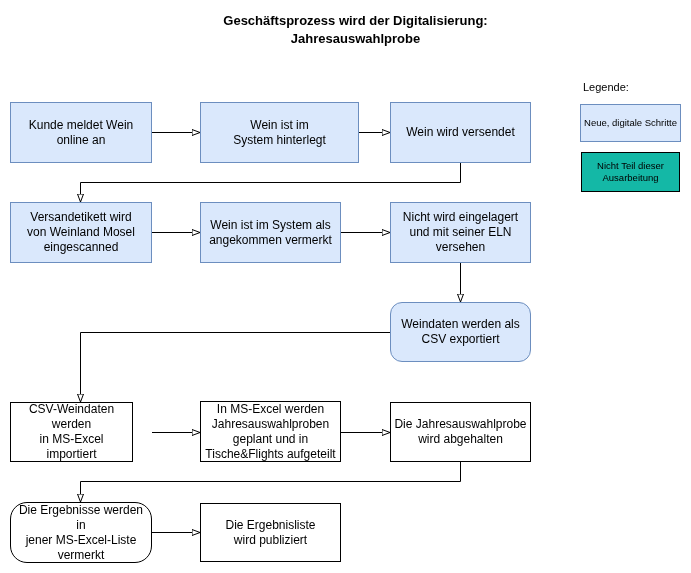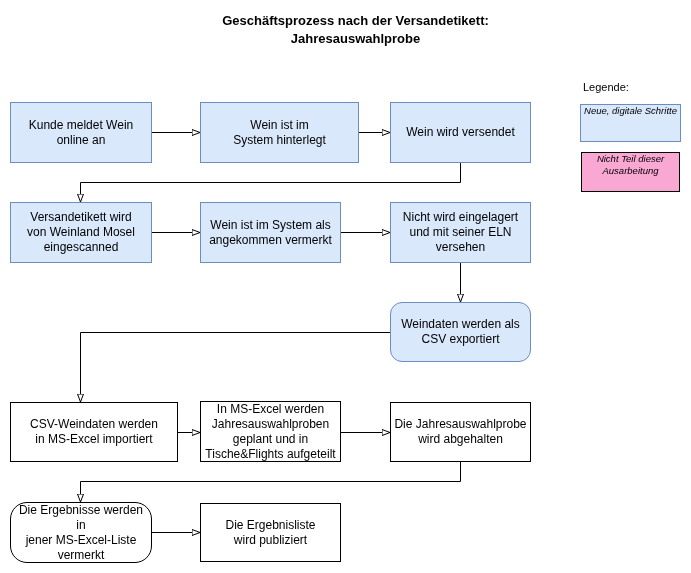--- a/index.html
+++ b/index.html
@@ -19,37 +19,36 @@
     text-align:center; font-size:12px; line-height:15px;
     white-space:pre-line; padding:1px 2px;
   }
   .node.digital  { background:#dae8fc; border:1px solid #6c8ebf; }
   .node.excluded { background:#ffffff; border:1.5px solid #000000; }
   .legend-heading {
     position:absolute; left:583px; top:81px; font-size:11px; line-height:13px;
   }
   .legend-box {
     position:absolute; box-sizing:border-box;
-    display:flex; align-items:flex-start; justify-content:center;
+    display:flex; align-items:center; justify-content:center;
     text-align:center; font-size:9.5px; line-height:12px;
     white-space:pre-line;
-    font-style:italic;
   }
   .legend-box.digital  { background:#dae8fc; border:1px solid #6c8ebf; }
-  .legend-box.excluded { background:#f9a8d4; border:1.5px solid #000000; }
+  .legend-box.excluded { background:#14b8a6; border:1.5px solid #000000; }
   .legend-box .one-line { white-space:nowrap; }
   svg.connectors { position:absolute; left:0; top:0; pointer-events:none; }
   svg.connectors path.wire { fill:none; stroke:#000; stroke-width:1; }
 </style>
 </head>
 <body>
 
 <div id="canvas">
 
-  <div class="title">Geschäftsprozess nach der Versandetikett:
+  <div class="title">Geschäftsprozess wird der Digitalisierung:
 Jahresauswahlprobe</div>
 
   <div class="legend-heading">Legende:</div>
   <div class="legend-box digital" style="left:580px; top:104px; width:101px; height:38px;">
     <span class="one-line">Neue, digitale Schritte</span>
   </div>
   <div class="legend-box excluded" style="left:581px; top:152px; width:99px; height:40px;">
     <span>Nicht Teil dieser
 Ausarbeitung</span>
   </div>
@@ -84,21 +83,21 @@
 eingescanned</div>
   <div class="node digital" style="left:200px; top:202px; width:141px; height:61px;">Wein ist im System als
 angekommen vermerkt</div>
   <div class="node digital" style="left:390px; top:202px; width:141px; height:61px;">Nicht wird eingelagert
 und mit seiner ELN
 versehen</div>
 
   <div class="node digital" style="left:390px; top:302px; width:141px; height:60px;border-radius:12px;">Weindaten werden als
 CSV exportiert</div>
 
-  <div class="node excluded" style="left:10px; top:402px; width:168px; height:60px;">CSV-Weindaten werden
+  <div class="node excluded" style="left:10px; top:402px; width:123px; height:60px;">CSV-Weindaten werden
 in MS-Excel importiert</div>
   <div class="node excluded" style="left:390px; top:402px; width:141px; height:60px;">Die Jahresauswahlprobe
 wird abgehalten</div>
   <div class="node excluded" style="left:200px; top:401px; width:141px; height:61px;">In MS-Excel werden
 Jahresauswahlproben
 geplant und in
 Tische&amp;Flights aufgeteilt</div>
 
   <div class="node excluded" style="left:10px; top:502px; width:142px; height:61px;border-radius:17px;">Die Ergebnisse werden in
 jener MS-Excel-Liste

